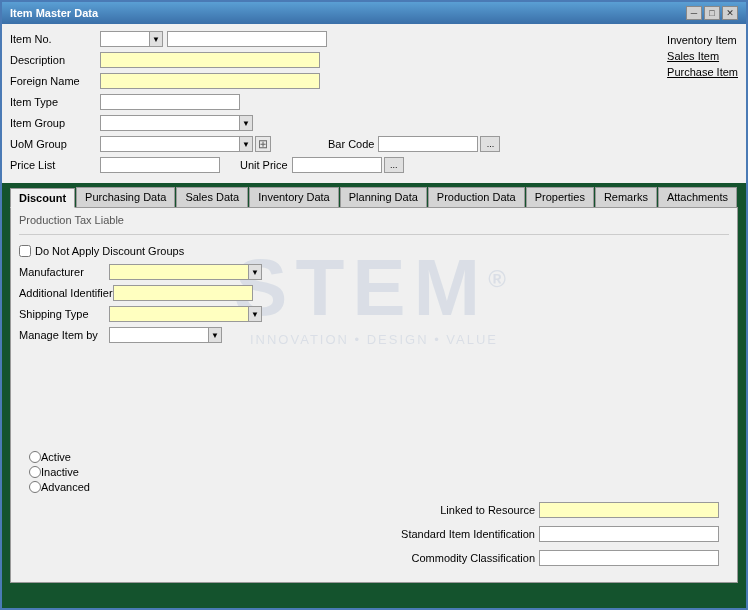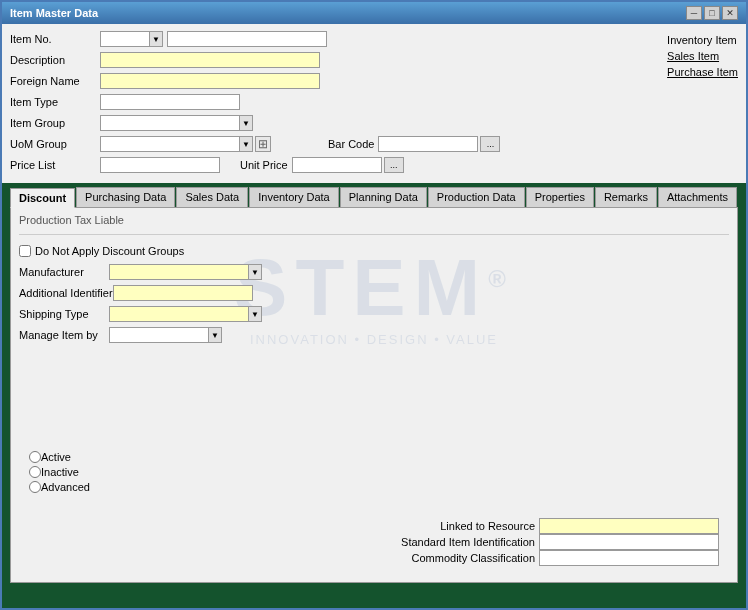--- a/index.html
+++ b/index.html
@@ -206,21 +206,21 @@
       width: 12px;
       height: 12px;
     }
 
     .bottom-fields {
       position: absolute;
       bottom: 10px;
       right: 10px;
       display: flex;
       flex-direction: column;
-      gap: 0;
+      gap: 8px;
     }
 
     .bottom-field-row {
       display: flex;
       align-items: center;
       justify-content: flex-end;
       gap: 4px;
     }
 
     .bottom-field-label {

